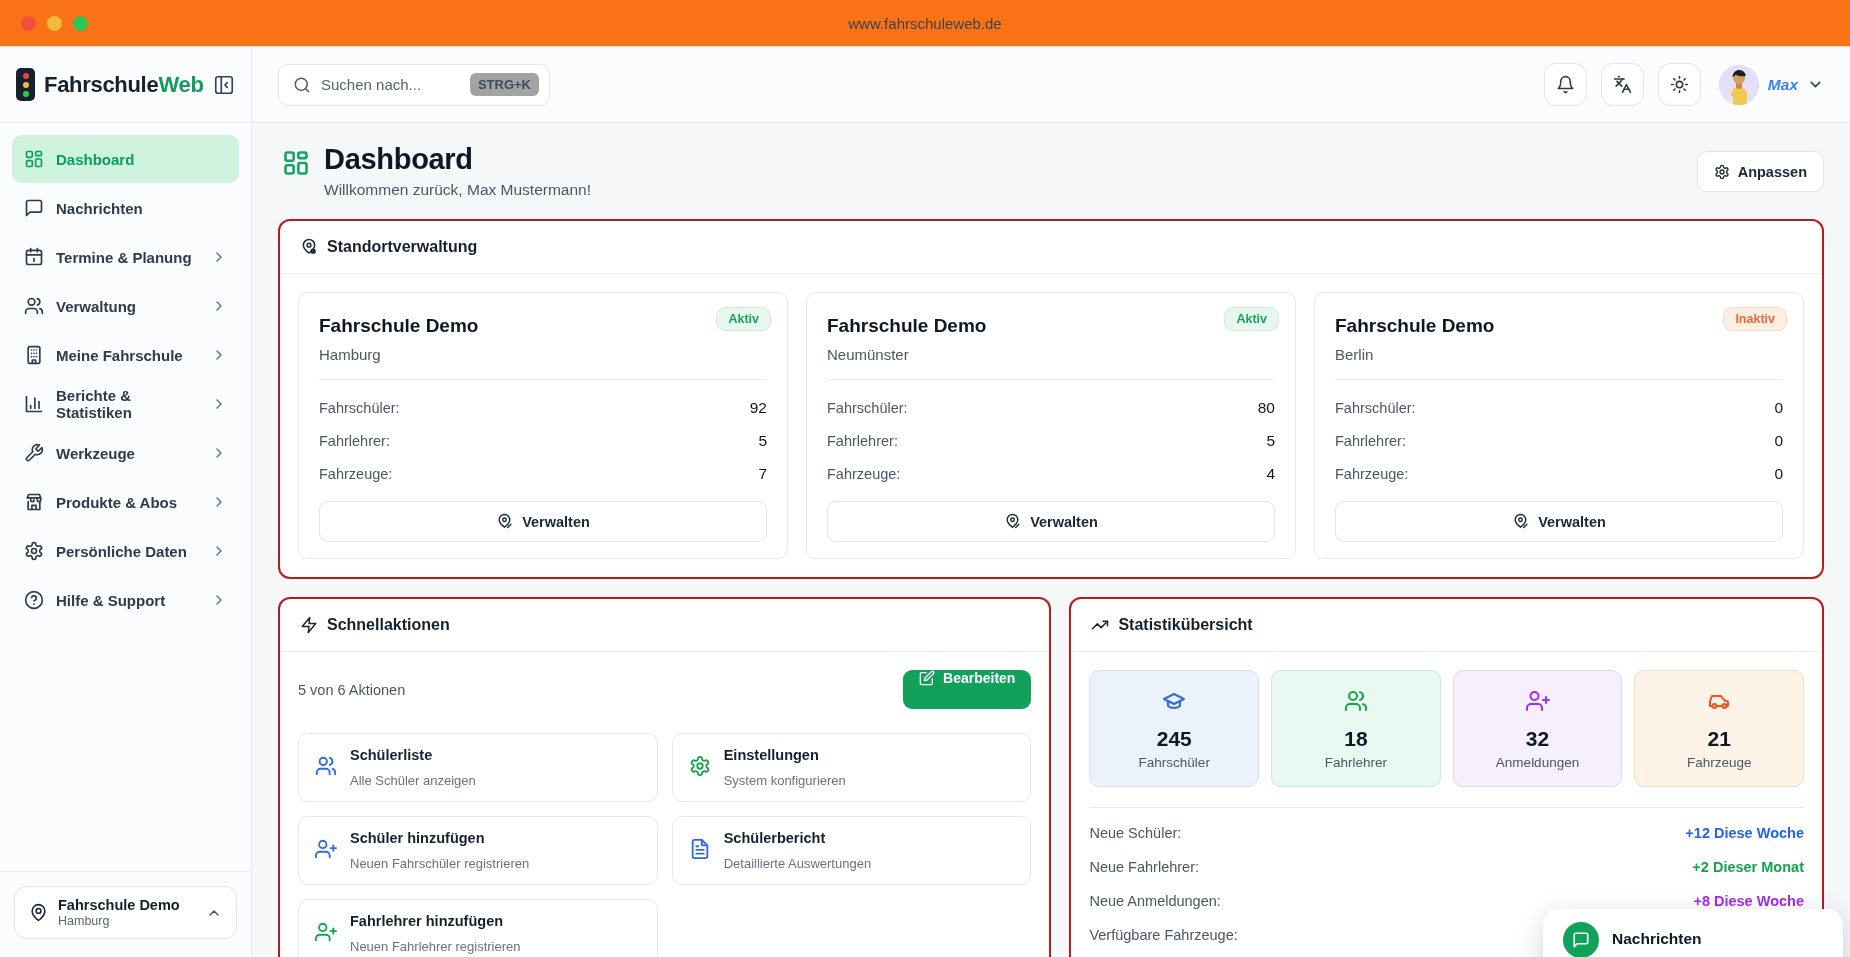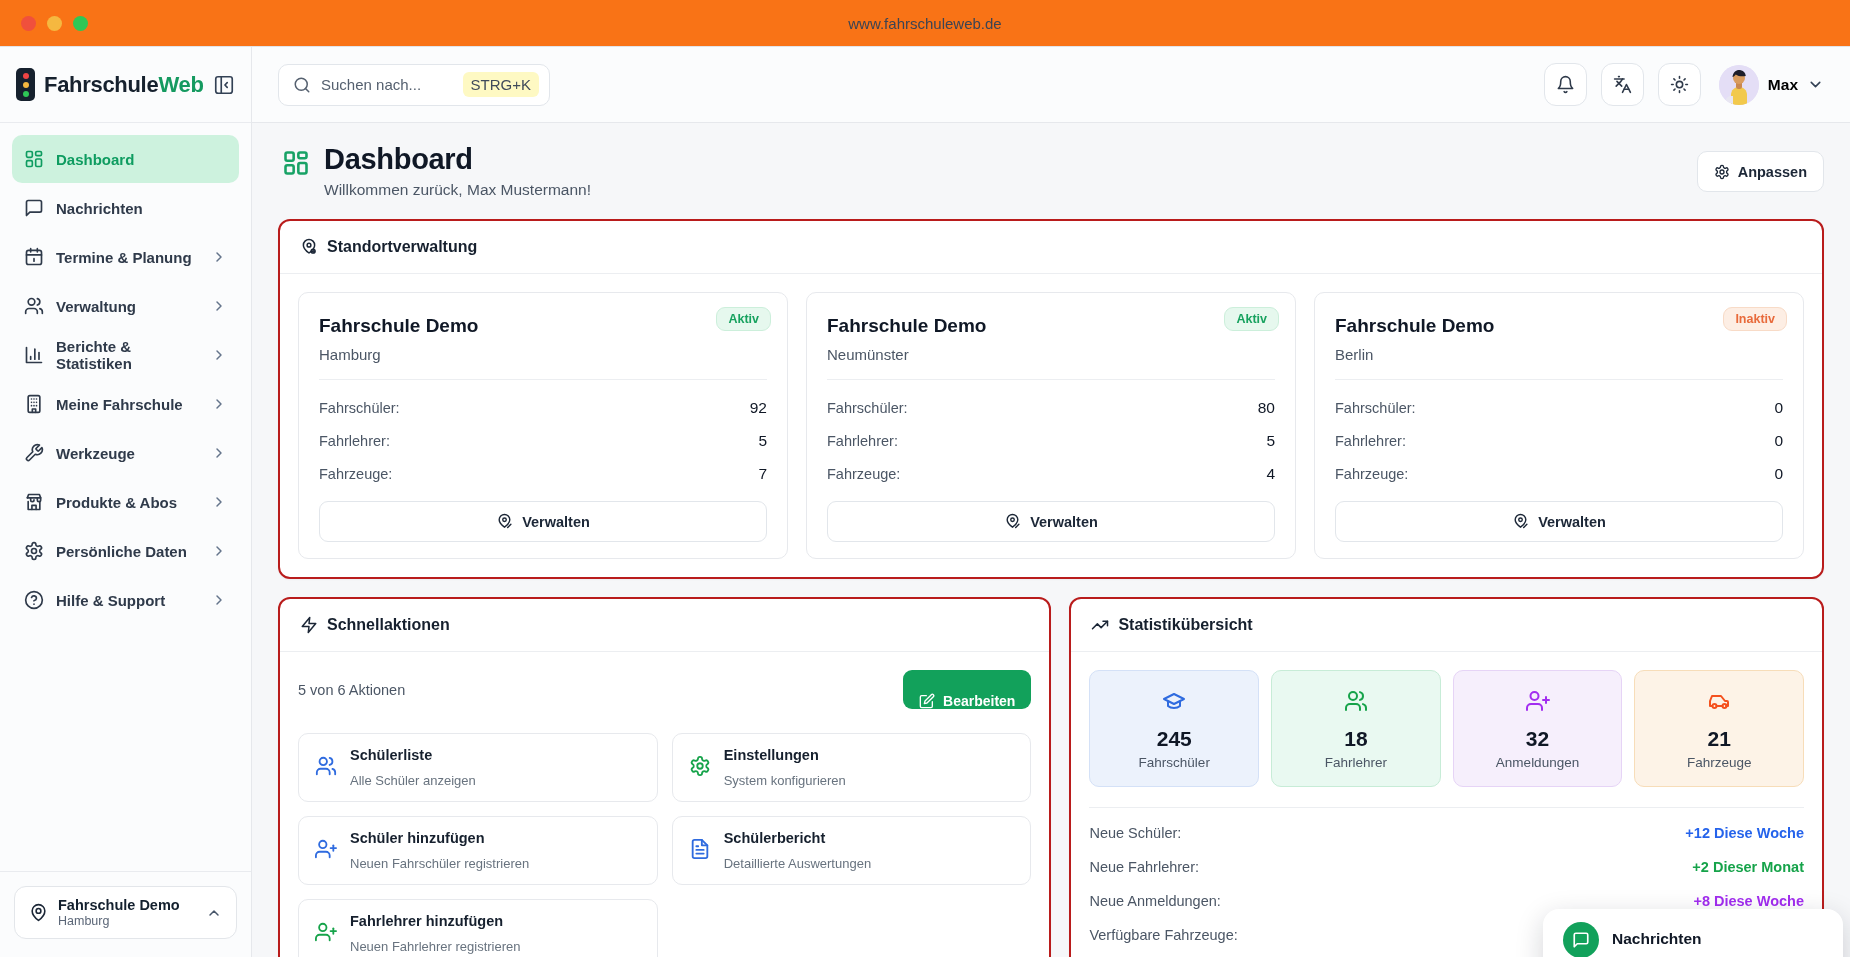--- a/index.html
+++ b/index.html
@@ -35,26 +35,26 @@
   .foot-name { font-size:14.5px; font-weight:700; color:#13202e; }
   .foot-city { font-size:12.5px; color:#5b6677; margin-top:1px; }
   .foot-card .chev-up { margin-left:auto; color:#475569; display:flex; }
 
   
   .main { flex:1; display:flex; flex-direction:column; min-width:0; }
   .topbar { height:76px; background:#fbfcfd; border-bottom:1px solid #e6e8ec; display:flex; align-items:center; padding:0 26px; }
   .search { width:272px; height:42px; background:#fff; border:1px solid #e2e6eb; border-radius:10px; display:flex; align-items:center; padding:0 10px 0 14px; gap:10px; color:#55606f; cursor:text; }
   .search input { border:none; outline:none; background:transparent; font-size:15px; color:#55606f; flex:1; min-width:0; font-family:inherit; }
   .search input::placeholder { color:#55606f; }
-  .kbd { background:#fef9c3; border-radius:6px; font-size:15px; font-weight:400; color:#3f4a5a; padding:4px 8px; white-space:nowrap; }
+  .kbd { background:#a3a3a3; border-radius:6px; font-size:13px; font-weight:700; color:#3f4a5a; padding:4px 8px; white-space:nowrap; }
   .top-right { margin-left:auto; display:flex; align-items:center; gap:14px; }
   .icon-btn { width:43px; height:43px; border:1px solid #e2e6eb; background:#fff; border-radius:12px; display:flex; align-items:center; justify-content:center; color:#2f3a4a; cursor:pointer; }
   .user { display:flex; align-items:center; gap:9px; cursor:pointer; margin-left:4px; }
   .avatar { width:40px; height:40px; border-radius:50%; overflow:hidden; background:#e4def6; flex:0 0 auto; }
-  .user-name { font-size:15.5px; font-weight:700; color:#000000; }
+  .user-name { font-size:15.5px; font-weight:700; color:#3b82f6;font-style:italic; }
   .user .chev-down { color:#334155; display:flex; }
 
   
   .content { flex:1; overflow:hidden; padding:20px 26px 0; background:#f6f7f9; }
   .page-head { display:flex; align-items:flex-start; margin-bottom:20px; }
   .page-head-icon { color:#18a266; margin:6px 14px 0 4px; }
   .page-title { font-size:29px; font-weight:800; color:#101826; letter-spacing:-0.3px; }
   .page-sub { font-size:15.5px; color:#4b5665; margin-top:5px; }
   .btn-outline { display:flex; align-items:center; gap:8px; background:#fff; border:1px solid #e2e6eb; border-radius:10px; height:41px; padding:0 16px; font-size:14.5px; font-weight:600; color:#1c2737; cursor:pointer; margin-left:auto; margin-top:8px; }
 
@@ -75,21 +75,21 @@
   .loc-row { display:flex; align-items:center; justify-content:space-between; padding:5px 0 6px; margin-bottom:4px; }
   .loc-label { font-size:14.5px; color:#4b5665; }
   .loc-value { font-size:15.5px; font-weight:400; color:#101826; }
   .manage-btn { margin-top:12px; width:100%; height:41px; background:#fff; border:1px solid #e2e6eb; border-radius:9px; display:flex; align-items:center; justify-content:center; gap:9px; font-size:14.5px; font-weight:700; color:#1c2737; cursor:pointer; font-family:inherit; }
 
   
   .two-col { display:grid; grid-template-columns:1.025fr 1fr; gap:18px; margin-top:18px; }
 
   .qa-toprow { display:flex; align-items:center; margin-bottom:24px; }
   .qa-count { font-size:14.5px; color:#4b5665; }
-  .btn-green { margin-left:auto; display:flex; align-items:flex-end; gap:8px; background:#12a15b; color:#fff; border:none; border-radius:9px; height:39px; padding:0 16px; font-size:14px; font-weight:700; cursor:pointer; font-family:inherit; }
+  .btn-green { margin-left:auto; display:flex; align-items:flex-start; gap:8px; background:#12a15b; color:#fff; border:none; border-radius:9px; height:39px; padding:0 16px; font-size:14px; font-weight:700; cursor:pointer; font-family:inherit; }
   .qa-grid { display:grid; grid-template-columns:1fr 1fr; gap:14px; }
   .qa-tile { border:1px solid #e7e9ed; border-radius:10px; background:#fff; padding:13px 16px; display:flex; align-items:center; gap:13px; cursor:pointer; min-height:62px; }
   .qa-title { font-size:14.5px; font-weight:700; color:#16202e; }
   .qa-sub { font-size:13px; color:#68737f; margin-top:10px; }
   .ic-blue { color:#2f6bdf; } .ic-green { color:#16a34a; } .ic-purple { color:#a22df0; } .ic-orange { color:#f4511e; }
 
   
   .stat-grid { display:grid; grid-template-columns:1fr 1fr 1fr 1fr; gap:12px; }
   .stat-tile { border-radius:10px; padding:18px 10px 16px; text-align:center; }
   .stat-tile.blue   { background:#ecf2fc; border:1px solid #d4e1f7; }
@@ -177,39 +177,39 @@
           </svg>
         <span>Verwaltung</span>
         <span class="chev">
             <svg width="16" height="16" viewBox="0 0 24 24" fill="none" stroke="currentColor" stroke-width="2.2" stroke-linecap="round" stroke-linejoin="round">
               <path d="m9 18 6-6-6-6"></path>
             </svg>
           </span>
       </div>
       <div class="nav-item">
         <svg width="20" height="20" viewBox="0 0 24 24" fill="none" stroke="currentColor" stroke-width="2" stroke-linecap="round" stroke-linejoin="round">
+            <rect x="5" y="2" width="14" height="20" rx="2"></rect>
+            <path d="M10 22v-4h4v4"></path>
+            <path d="M9 6h.01M12 6h.01M15 6h.01M9 10h.01M12 10h.01M15 10h.01M9 14h.01M12 14h.01M15 14h.01"></path>
+          </svg>
+        <span>Meine Fahrschule</span>
+        <span class="chev">
+            <svg width="16" height="16" viewBox="0 0 24 24" fill="none" stroke="currentColor" stroke-width="2.2" stroke-linecap="round" stroke-linejoin="round">
+              <path d="m9 18 6-6-6-6"></path>
+            </svg>
+          </span>
+      </div>
+      <div class="nav-item">
+        <svg width="20" height="20" viewBox="0 0 24 24" fill="none" stroke="currentColor" stroke-width="2" stroke-linecap="round" stroke-linejoin="round">
             <path d="M3 3v18h18"></path>
             <path d="M18 17V9"></path>
             <path d="M13 17V5"></path>
             <path d="M8 17v-3"></path>
           </svg>
         <span>Berichte &amp; Statistiken</span>
-        <span class="chev">
-            <svg width="16" height="16" viewBox="0 0 24 24" fill="none" stroke="currentColor" stroke-width="2.2" stroke-linecap="round" stroke-linejoin="round">
-              <path d="m9 18 6-6-6-6"></path>
-            </svg>
-          </span>
-      </div>
-      <div class="nav-item">
-        <svg width="20" height="20" viewBox="0 0 24 24" fill="none" stroke="currentColor" stroke-width="2" stroke-linecap="round" stroke-linejoin="round">
-            <rect x="5" y="2" width="14" height="20" rx="2"></rect>
-            <path d="M10 22v-4h4v4"></path>
-            <path d="M9 6h.01M12 6h.01M15 6h.01M9 10h.01M12 10h.01M15 10h.01M9 14h.01M12 14h.01M15 14h.01"></path>
-          </svg>
-        <span>Meine Fahrschule</span>
         <span class="chev">
             <svg width="16" height="16" viewBox="0 0 24 24" fill="none" stroke="currentColor" stroke-width="2.2" stroke-linecap="round" stroke-linejoin="round">
               <path d="m9 18 6-6-6-6"></path>
             </svg>
           </span>
       </div>
       <div class="nav-item">
         <svg width="20" height="20" viewBox="0 0 24 24" fill="none" stroke="currentColor" stroke-width="2" stroke-linecap="round" stroke-linejoin="round">
             <path d="M14.7 6.3a1 1 0 0 0 0 1.4l1.6 1.6a1 1 0 0 0 1.4 0l3.77-3.77a6 6 0 0 1-7.94 7.94l-6.91 6.91a2.12 2.12 0 0 1-3-3l6.91-6.91a6 6 0 0 1 7.94-7.94l-3.76 3.76z"></path>
           </svg>

